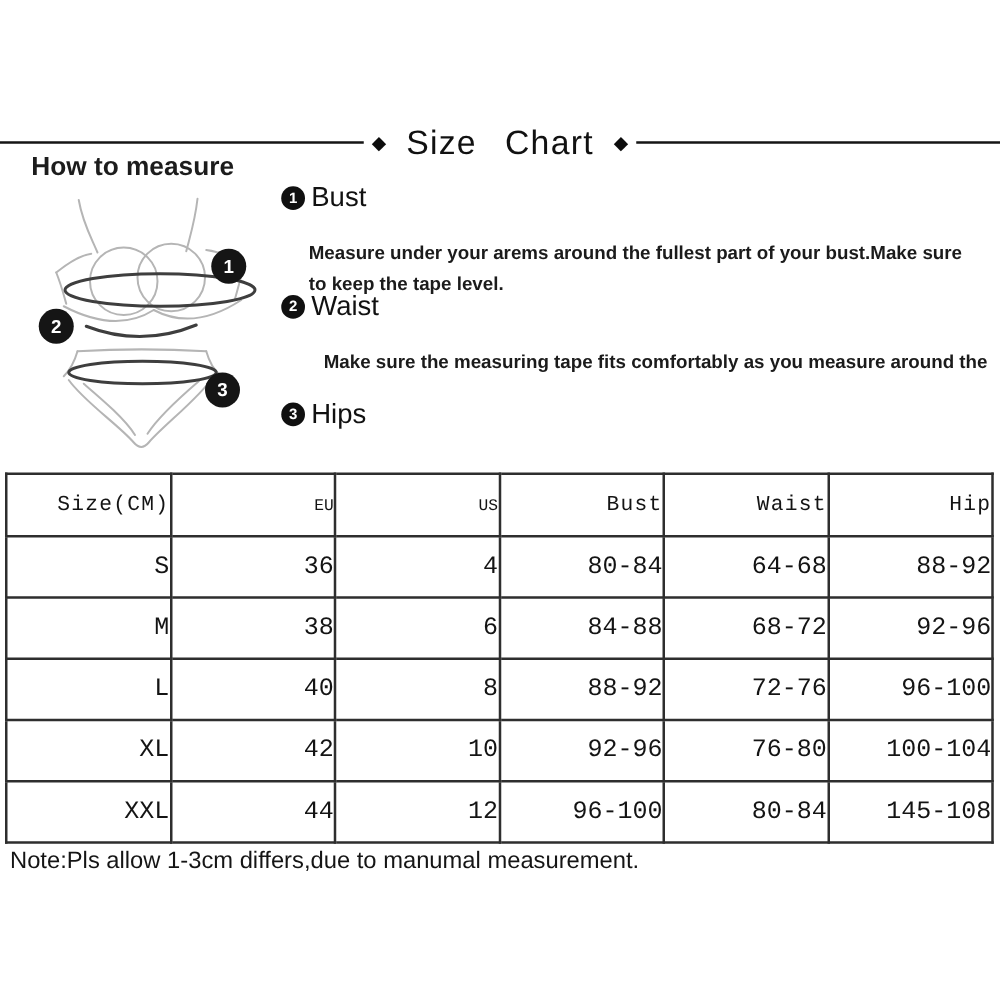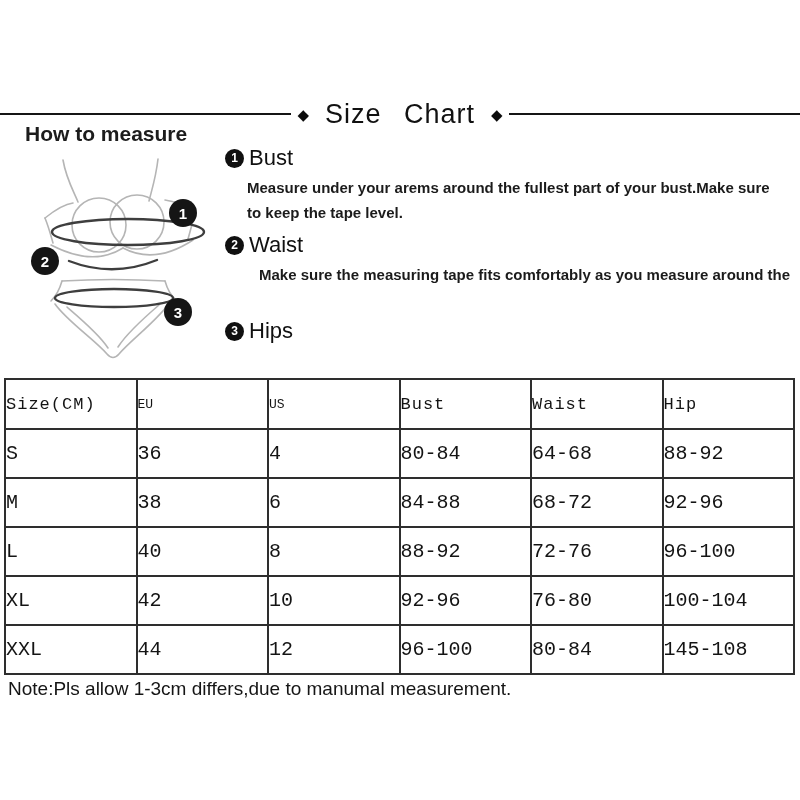--- a/index.html
+++ b/index.html
@@ -40,32 +40,32 @@
   .section-1 { top:145px; }
   .section-2 { top:232px; }
   .section-3 { top:318px; }
   .section-head { display:flex; align-items:center; gap:5px; }
   .bullet {
     width:19px; height:19px; border-radius:50%; background:#101010;
     color:#fff; display:flex; align-items:center; justify-content:center;
     font-size:12px; font-weight:bold; flex:0 0 auto;
   }
   .section-title { font-size:22px; font-weight:400; color:#111; }
-  .section-body { padding-left:22px; margin-top:4px; }
+  .section-body { padding-left:22px; margin-top:19px; }
   .section-line { font-size:15px; font-weight:600; line-height:25px; color:#1b1b1b; }
   .section-2 .section-line { text-indent:5px;text-align:center; }
 
   
   .size-table-wrap { position:absolute; left:4px; top:378px; width:791px; }
   table.size-table {
     width:100%; border-collapse:collapse; table-layout:fixed;
     font-family:"Liberation Mono", "DejaVu Sans Mono", monospace;
   }
   .size-table th, .size-table td {
-    border:2px solid #2e2e2e; text-align:left; vertical-align:middle;
+    border:2px solid #2e2e2e; text-align:right; vertical-align:middle;
     color:#141414; font-weight:400;
   }
   .size-table th { height:50px; font-size:17px; letter-spacing:1px; }
   .size-table th:nth-child(2), .size-table th:nth-child(3) {
     font-size:13px; font-weight:normal; letter-spacing:0;
   }
   .size-table td { height:49px; font-size:20px; }
 
   
   .note {

